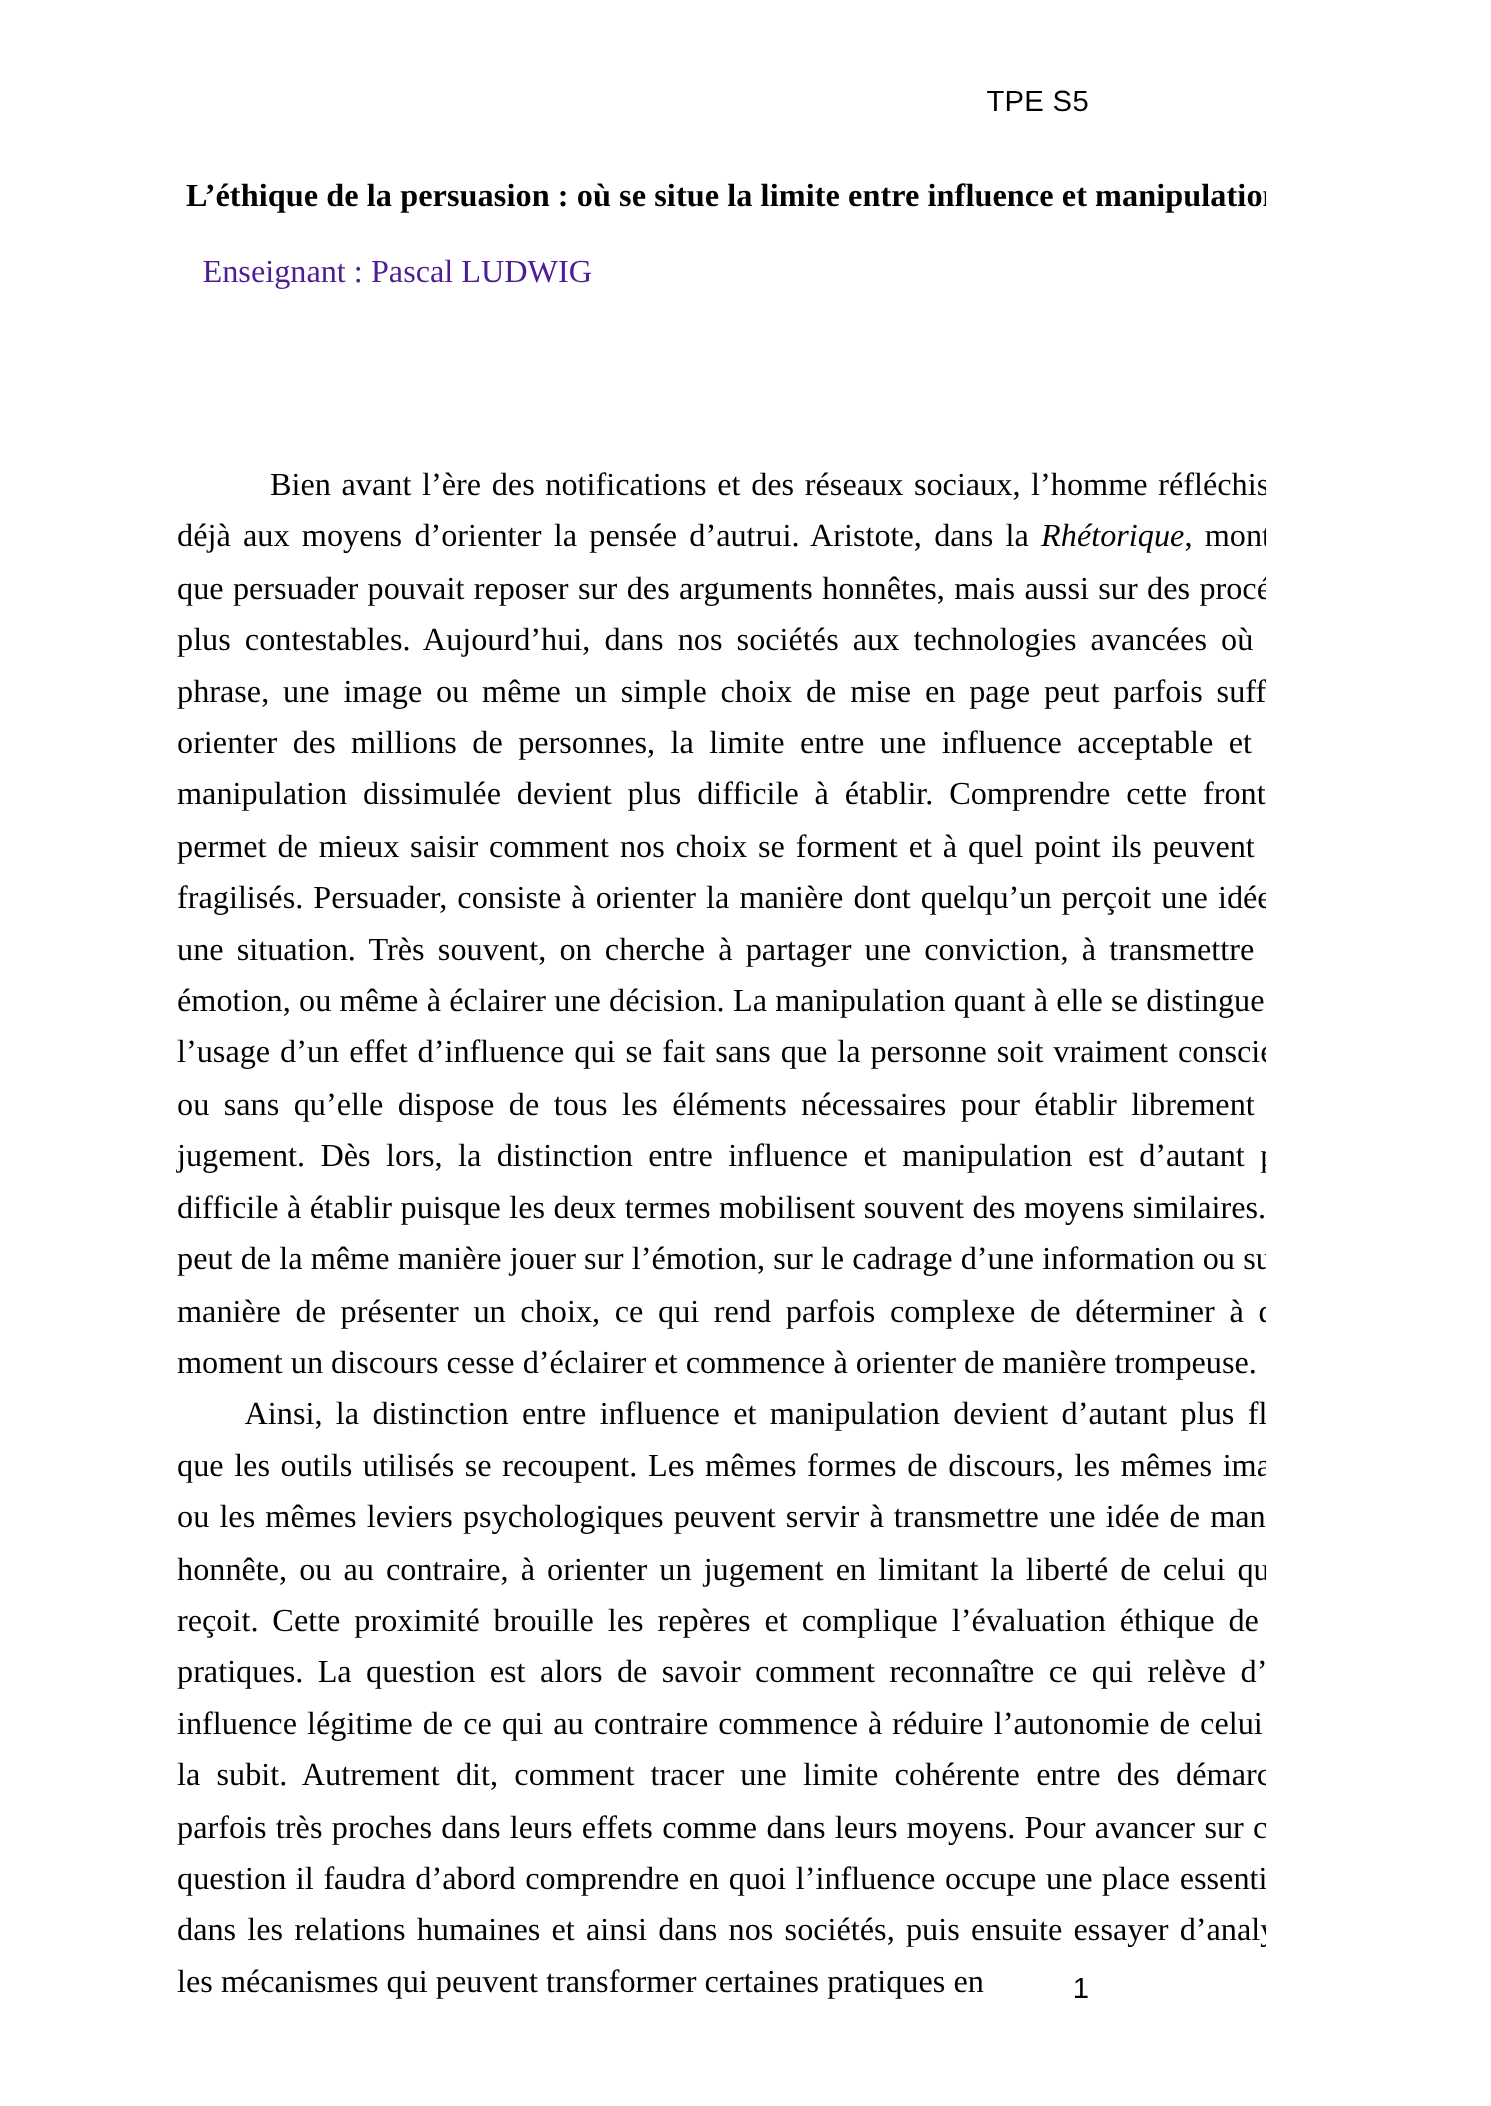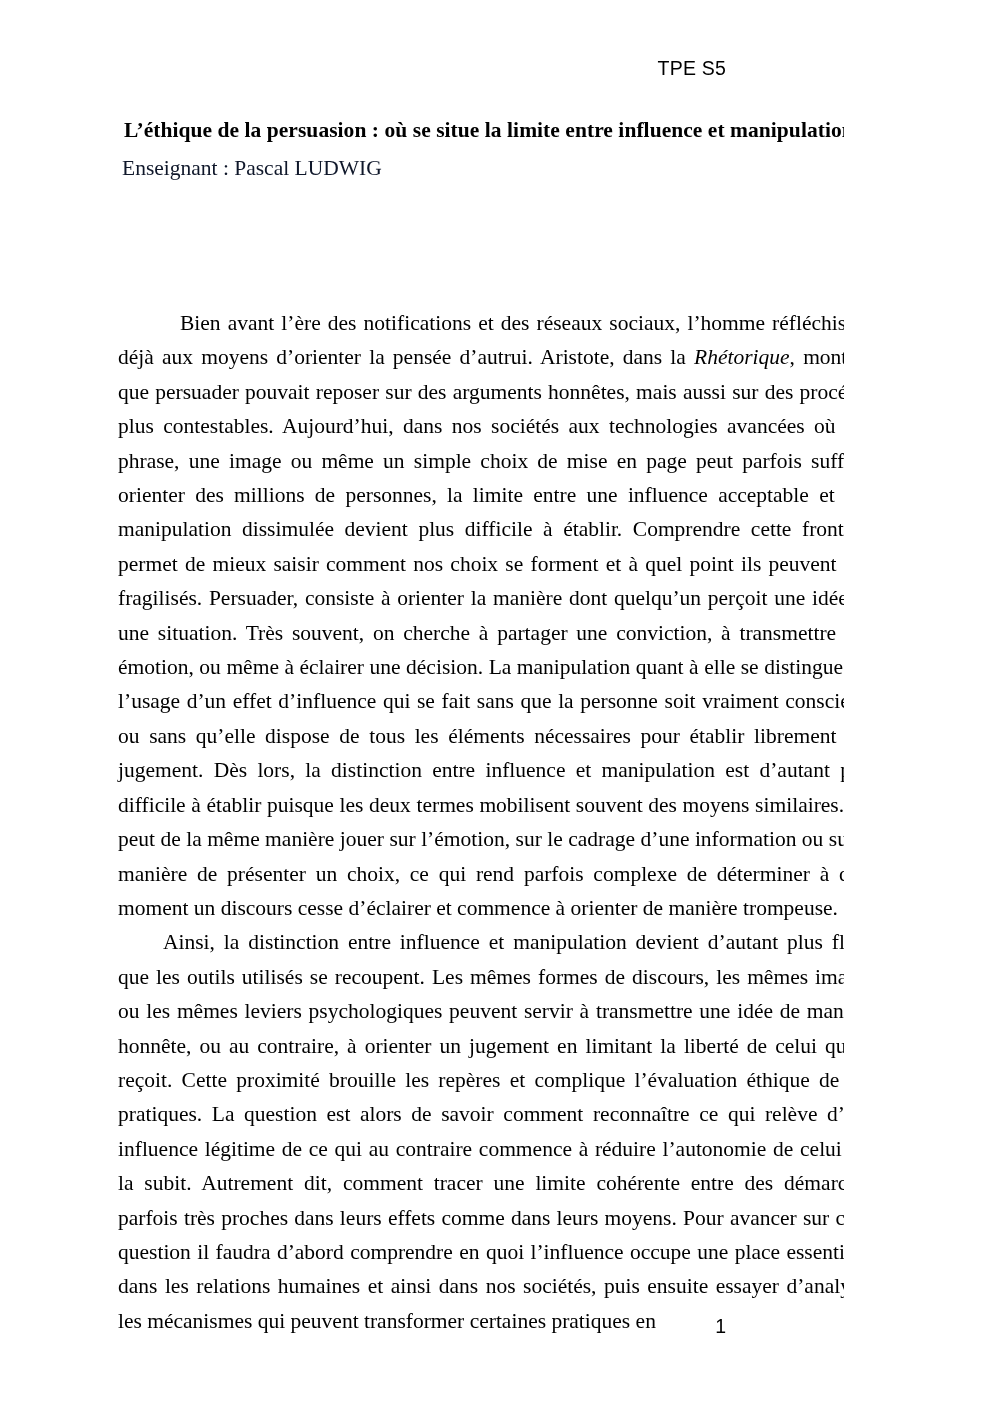--- a/index.html
+++ b/index.html
@@ -48,22 +48,22 @@
     margin: 0;
     text-align: center;
     letter-spacing: 0.05px;
   }
 
   .doc-subtitle {
     font-family: "Liberation Serif", "DejaVu Serif", serif;
     font-weight: normal;
     font-size: 21.5px;
     line-height: 34px;
-    color: #0f172a;
-    margin: 4px;
+    color: #4c1d95;
+    margin: 17px;
     text-align: left;
   }
 
   
   .body-text {
     position: absolute;
     top: 258px;
     left: 118px;
     width: 758px;
     font-family: "Liberation Serif", "DejaVu Serif", serif;

